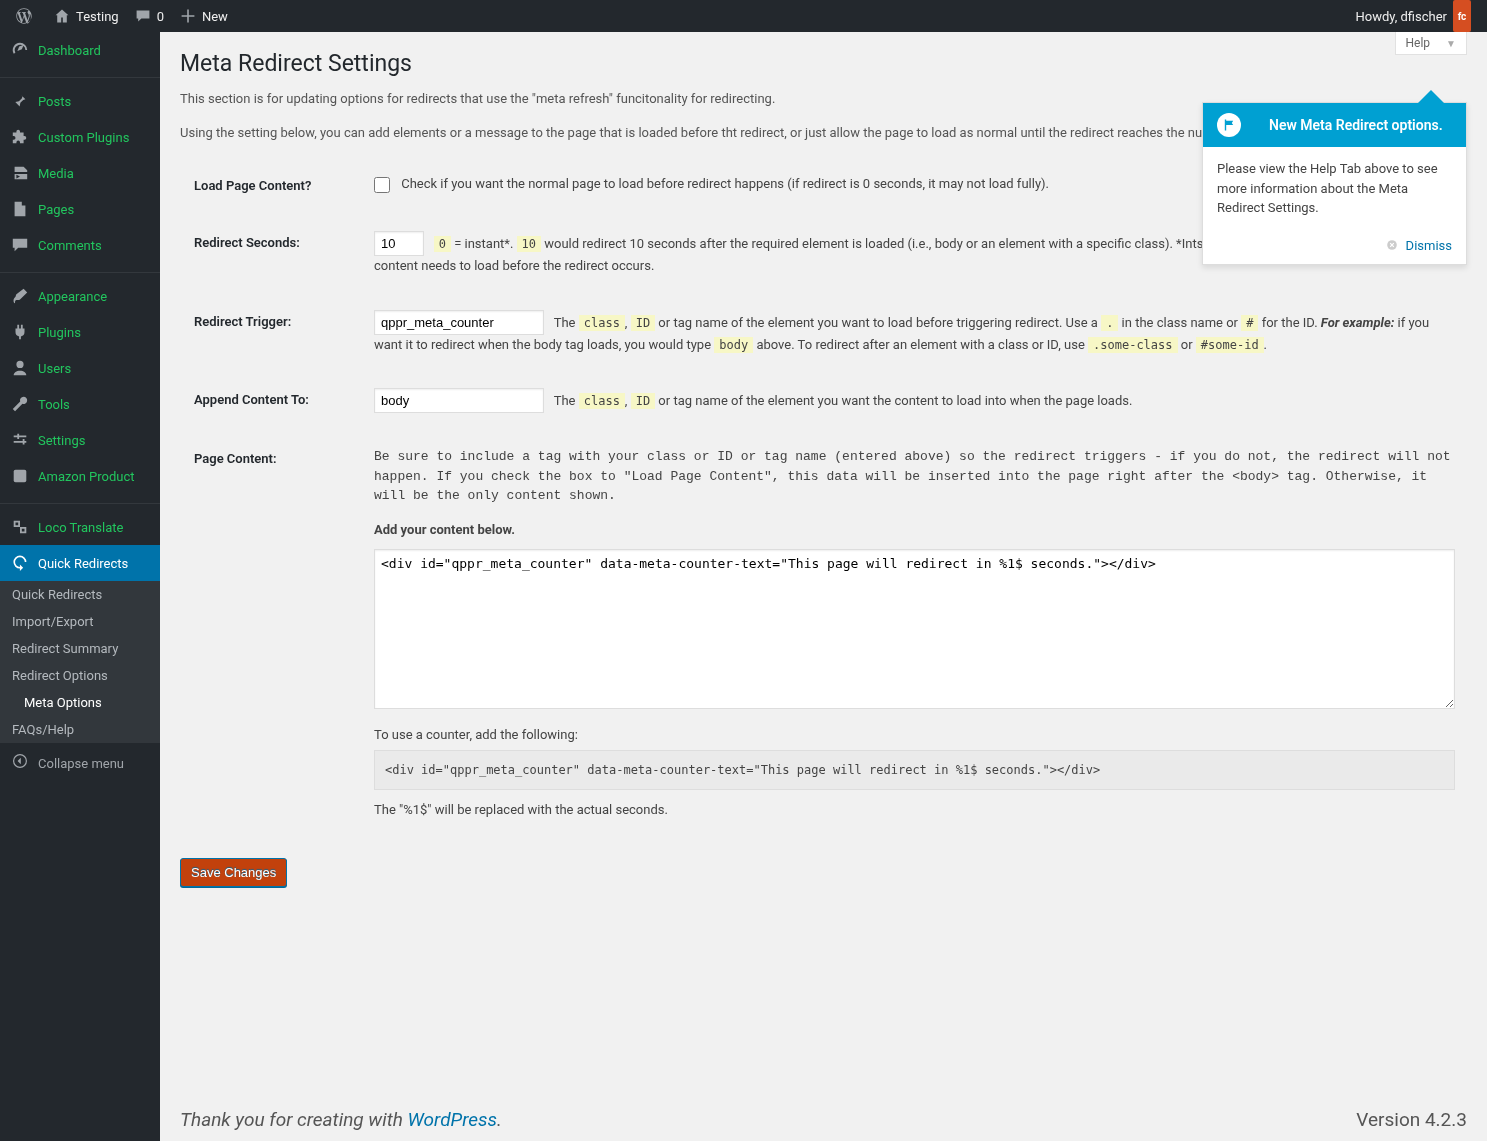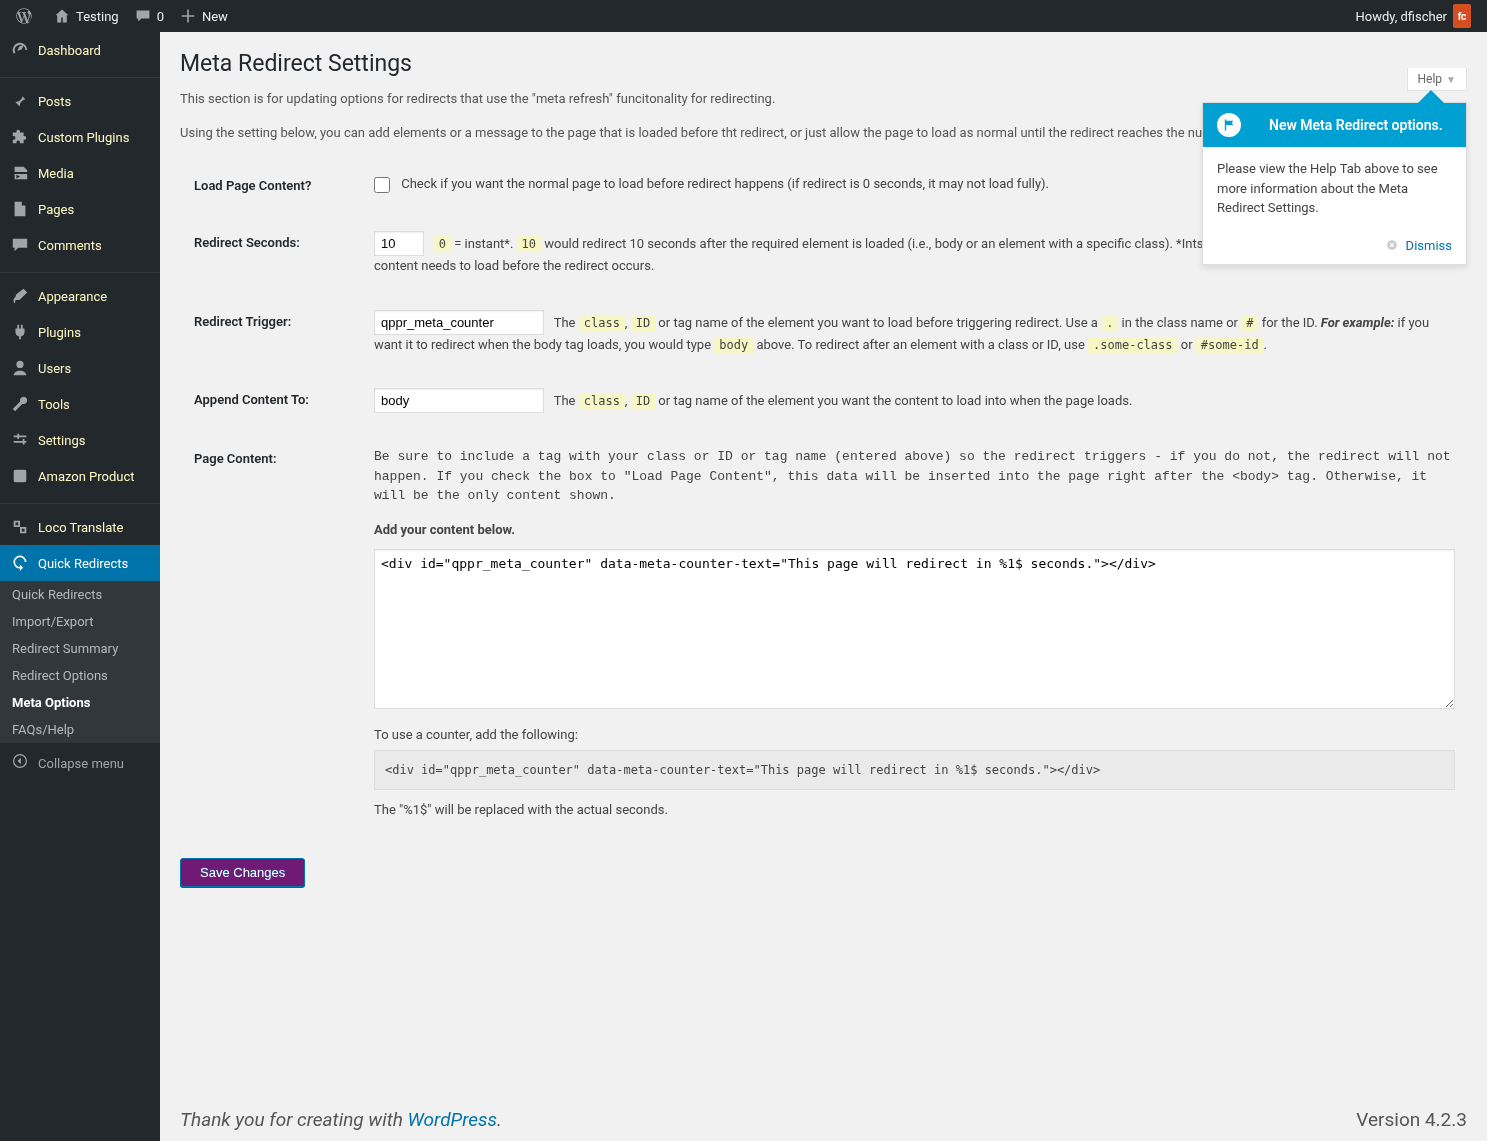--- a/index.html
+++ b/index.html
@@ -5,45 +5,45 @@
 * { box-sizing: border-box; margin: 0; padding: 0; }
 body { font-family: -apple-system, BlinkMacSystemFont, "Segoe UI", Roboto, "Helvetica Neue", Arial, sans-serif; font-size: 13px; color: #444; background: #f1f1f1; }
 a { text-decoration: none; }
 
 
 #adminbar { position: fixed; top: 0; left: 0; right: 0; height: 32px; background: #23282d; color: #eee; display: flex; align-items: center; justify-content: space-between; z-index: 1000; padding: 0 8px; font-size: 13px; }
 #adminbar .ab-left, #adminbar .ab-right { display: flex; align-items: center; gap: 0; }
 #adminbar .ab-item { display: flex; align-items: center; padding: 8px 8px; height: 32px; color: #eee; cursor: pointer; }
 #adminbar .ab-icon { margin-right: 6px; display: inline-flex; align-items: center; }
 #adminbar .ab-icon svg { width: 16px; height: 16px; fill: #a0a5aa; }
-#adminbar .fc-badge { width: 18px; height: 24px; background: #d54e21; color: #fff; font-size: 10px; display: flex; align-items: center; justify-content: center; border-radius: 2px; font-weight: bold; margin-left: 6px; }
+#adminbar .fc-badge { width: 18px; height: 32px; background: #d54e21; color: #fff; font-size: 10px; display: flex; align-items: center; justify-content: center; border-radius: 2px; font-weight: bold; margin-left: 6px; }
 
 
 #adminmenu { position: fixed; top: 32px; left: 0; bottom: 0; width: 160px; background: #23282d; color: #eee; overflow-y: auto; }
-#adminmenu .menu-item { display: flex; align-items: center; padding: 8px 8px 8px 10px; color: #fef9c3; font-size: 13px; cursor: pointer; position: relative; }
+#adminmenu .menu-item { display: flex; align-items: center; padding: 8px 8px 8px 10px; color: #22c55e; font-size: 13px; cursor: pointer; position: relative; }
 #adminmenu .menu-item.current { background: #0073aa; color: #fff; }
 #adminmenu .menu-item.current::after { content: ""; position: absolute; right: -8px; top: 50%; transform: translateY(-50%); border: 8px solid transparent; border-right-color: #f1f1f1; }
 #adminmenu .menu-icon { width: 20px; height: 20px; margin-right: 8px; display: inline-flex; align-items: center; justify-content: center; }
 #adminmenu .menu-icon svg { width: 18px; height: 18px; fill: #a0a5aa; }
 #adminmenu .menu-item.current .menu-icon svg { fill: #fff; }
 #adminmenu .separator { height: 5px; border-bottom: 1px solid #33383d; margin: 5px 0; }
 #adminmenu .submenu { background: #32373c; }
 #adminmenu .submenu-item { padding: 6px 12px; color: #b4b9be; font-size: 13px; cursor: pointer; }
-#adminmenu .submenu-item.current { color: #fff; font-weight: 700; }
+#adminmenu .submenu-item.current { color: #fff; font-weight: 400; margin-left: 12px; }
 #adminmenu .collapse-item { display: flex; align-items: flex-end; padding: 8px 10px; color: #a0a5aa; cursor: pointer; font-size: 13px; }
 #adminmenu .collapse-item .collapse-icon { width: 20px; height: 20px; margin-right: 8px; display: inline-flex; align-items: center; justify-content: center; }
 #adminmenu .collapse-item .collapse-icon svg { width: 16px; height: 16px; fill: #a0a5aa; }
 
 
 #wpbody { margin-left: 160px; margin-top: 32px; padding: 0; min-height: calc(100vh - 32px); display: flex; flex-direction: column; }
 #wpbody-content { padding: 10px 20px 40px 20px; flex: 1; position: relative; }
 h1.page-title { font-size: 23px; font-weight: 400; color: #23282d; margin: 8px 0 12px 0; }
 
 #helpbox { position: absolute; top: 0; right: 20px; }
-#helpbox .help-btn { background: #fff; border: 1px solid #e1e1e1; border-top: none; padding: 4px 10px; font-size: 12px; color: #666; cursor: pointer; display: flex; align-items: center; gap: 4px; margin-top: 36px; }
+#helpbox .help-btn { background: #fff; border: 1px solid #e1e1e1; border-top: none; padding: 4px 10px; font-size: 12px; color: #666; cursor: pointer; display: flex; align-items: center; gap: 16px; }
 
 .intro-p { color: #555; font-size: 13px; margin-bottom: 14px; line-height: 1.5; }
 
 
 .wp-pointer { position: absolute; top: 70px; right: 20px; width: 265px; background: #fff; border: 1px solid #ddd; box-shadow: 0 3px 6px rgba(0,0,0,0.1); z-index: 100; }
 .wp-pointer .pointer-arrow { position: absolute; top: -13px; right: 22px; width: 0; height: 0; border: 13px solid transparent; border-bottom-color: #00a0d2; border-top: none; }
 .wp-pointer .pointer-header { background: #00a0d2; color: #fff; padding: 10px 14px; display: flex; align-items: center; gap: 28px; font-size: 14px; font-weight: 600; }
 .wp-pointer .pointer-header .pt-icon { width: 24px; height: 24px; background: #fff; border-radius: 50%; display: flex; align-items: center; justify-content: center; }
 .wp-pointer .pointer-header .pt-icon svg { width: 14px; height: 14px; fill: #00a0d2; }
 .wp-pointer .pointer-body { padding: 12px 14px; font-size: 13px; color: #444; line-height: 1.5; }
@@ -56,21 +56,21 @@
 .form-table th { width: 180px; text-align: left; vertical-align: top; padding: 20px 10px 20px 12px; font-weight: 600; color: #23282d; font-size: 13px; }
 .form-table td { padding: 16px 10px; vertical-align: top; font-size: 13px; color: #444; line-height: 1.5; }
 .form-table input[type=text], .form-table input.small-text { border: 1px solid #ddd; padding: 4px 6px; font-size: 13px; background: #fff; box-shadow: inset 0 1px 2px rgba(0,0,0,0.07); }
 .form-table input.small-text { width: 50px; }
 .form-table input.regular-text { width: 170px; }
 .form-table input[type=checkbox] { width: 16px; height: 16px; border: 1px solid #b4b9be; vertical-align: middle; margin-right: 8px; }
 .form-table textarea { width: 100%; height: 160px; border: 1px solid #ddd; padding: 6px; font-family: Consolas, Monaco, monospace; font-size: 13px; resize: vertical; background: #fff; box-shadow: inset 0 1px 2px rgba(0,0,0,0.07); }
 code { background: #f7f7c6; padding: 1px 5px; font-family: Consolas, Monaco, monospace; font-size: 12px; }
 pre.code-block { background: #eaeaea; border: 1px solid #ddd; padding: 10px; font-family: Consolas, Monaco, monospace; font-size: 12px; margin: 6px 0; overflow-x: auto; }
 
-.button-primary { background: #701a75; border: 1px solid #0073aa; color: #fff; padding: 6px 19px; font-size: 13px; border-radius: 3px; cursor: pointer; box-shadow: 0 1px 0 #006799; text-shadow: 0 -1px 1px #006799; }
+.button-primary { background: #c2410c; border: 1px solid #0073aa; color: #fff; padding: 6px 10px; font-size: 13px; border-radius: 3px; cursor: pointer; box-shadow: 0 1px 0 #006799; text-shadow: 0 -1px 1px #006799; }
 
 
 #wpfooter { padding: 10px 20px; color: #555; display: flex; justify-content: space-between; font-size: 19px; font-style: italic; }
 #wpfooter a { color: #0073aa; }
 </style>
 </head>
 <body>
 
 <div id="adminbar">
   <div class="ab-left">

